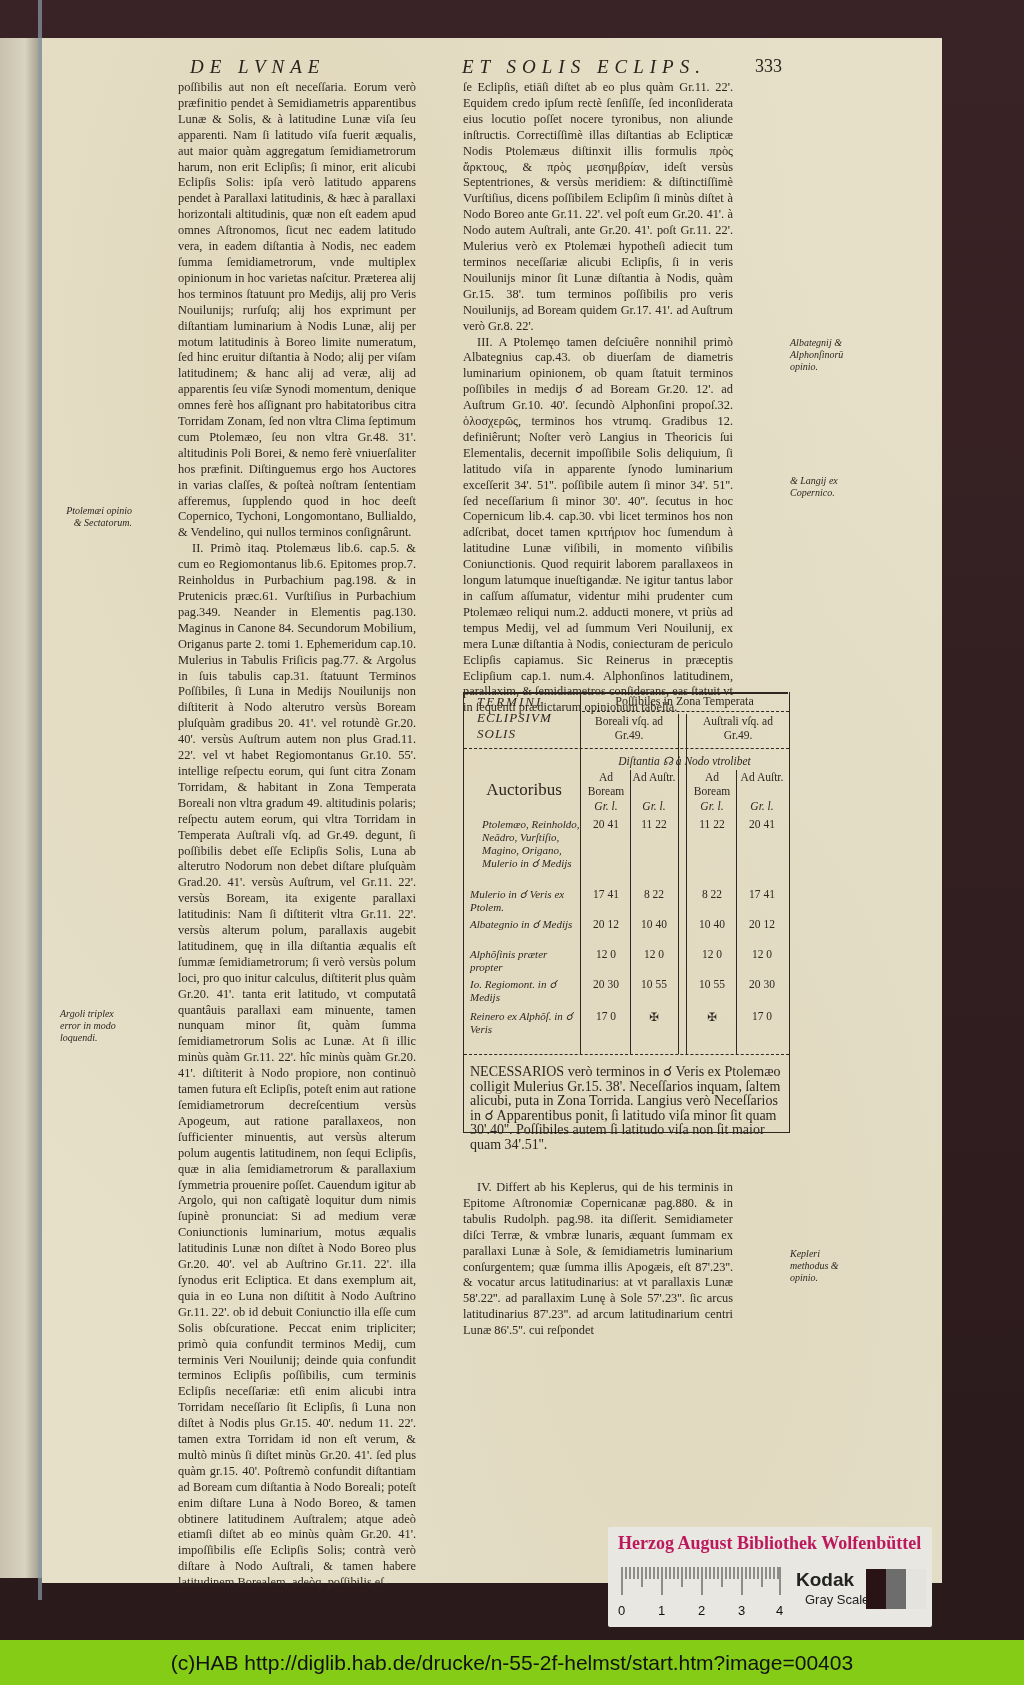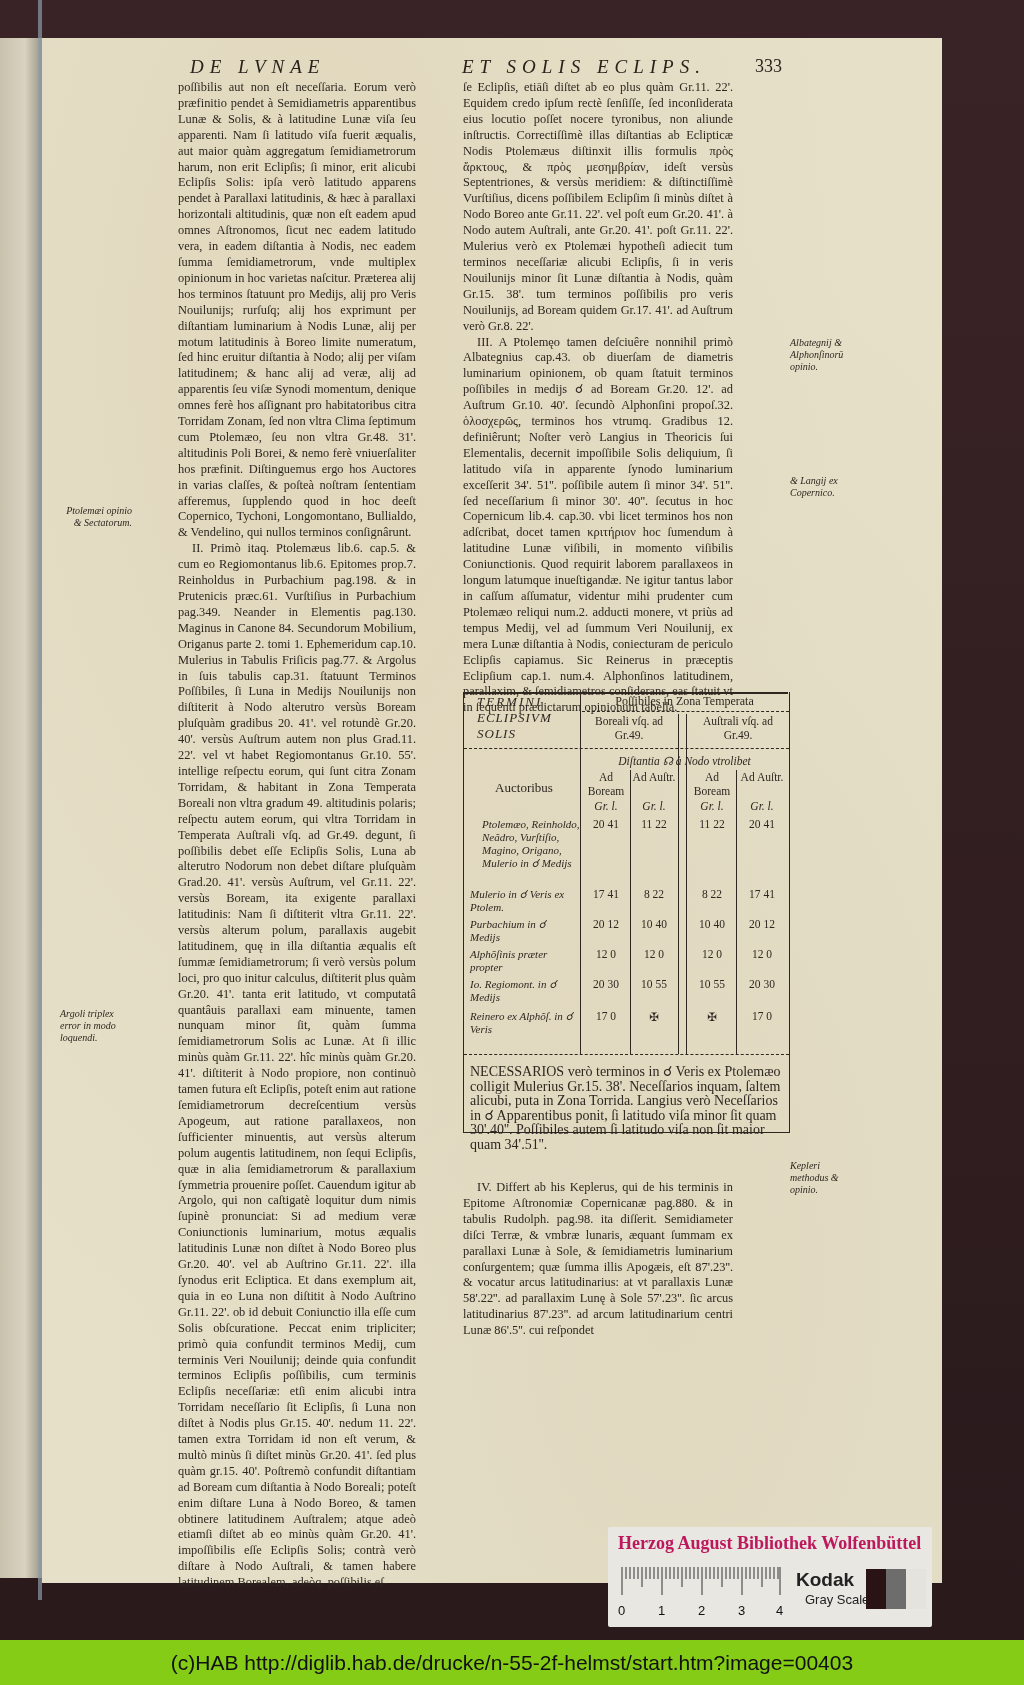--- a/index.html
+++ b/index.html
@@ -58,38 +58,38 @@
 
 <div class="col right">
   <p>ſe Eclipſis, etiāſi diſtet ab eo plus quàm Gr.11. 22'. Equidem credo ipſum rectè ſenſiſſe, ſed inconſiderata eius locutio poſſet nocere tyronibus, non aliunde inſtructis. Correctiſſimè illas diſtantias ab Eclipticæ Nodis Ptolemæus diſtinxit illis formulis πρὸς ἄρκτους, &amp; πρὸς μεσημβρίαν, ideſt versùs Septentriones, &amp; versùs meridiem: &amp; diſtinctiſſimè Vurſtiſius, dicens poſſibilem Eclipſim ſi minùs diſtet à Nodo Boreo ante Gr.11. 22'. vel poſt eum Gr.20. 41'. à Nodo autem Auſtrali, ante Gr.20. 41'. poſt Gr.11. 22'. Mulerius verò ex Ptolemæi hypotheſi adiecit tum terminos neceſſariæ alicubi Eclipſis, ſi in veris Nouilunijs minor ſit Lunæ diſtantia à Nodis, quàm Gr.15. 38'. tum terminos poſſibilis pro veris Nouilunijs, ad Boream quidem Gr.17. 41'. ad Auſtrum verò Gr.8. 22'.</p>
   <p style="text-indent:14px">III. A Ptolemęo tamen deſciuêre nonnihil primò Albategnius cap.43. ob diuerſam de diametris luminarium opinionem, ob quam ſtatuit terminos poſſibiles in medijs ☌ ad Boream Gr.20. 12'. ad Auſtrum Gr.10. 40'. ſecundò Alphonſini propoſ.32. ὁλοσχερῶς, terminos hos vtrumq. Gradibus 12. definiêrunt; Noſter verò Langius in Theoricis ſui Elementalis, decernit impoſſibile Solis deliquium, ſi latitudo viſa in apparente ſynodo luminarium exceſſerit 34'. 51''. poſſibile autem ſi minor 34'. 51''. ſed neceſſarium ſi minor 30'. 40''. ſecutus in hoc Copernicum lib.4. cap.30. vbi licet terminos hos non adſcribat, docet tamen κριτήριον hoc ſumendum à latitudine Lunæ viſibili, in momento viſibilis Coniunctionis. Quod requirit laborem parallaxeos in longum latumque inueſtigandæ. Ne igitur tantus labor in caſſum aſſumatur, videntur mihi prudenter cum Ptolemæo reliqui num.2. adducti monere, vt priùs ad tempus Medij, vel ad ſummum Veri Nouilunij, ex mera Lunæ diſtantia à Nodis, coniecturam de periculo Eclipſis capiamus. Sic Reinerus in præceptis Eclipſium cap.1. num.4. Alphonſinos latitudinem, parallaxim, &amp; ſemidiametros conſiderans, eas ſtatuit vt in ſequenti prædictarum opinionum tabella.</p>
 </div>
 
 <div class="marg" style="left:60px;top:505px;width:72px;text-align:right;">Ptolemæi opinio &amp; Sectatorum.</div>
 <div class="marg" style="left:60px;top:1008px;width:72px;">Argoli triplex error in modo loquendi.</div>
 <div class="marg" style="left:790px;top:337px;width:58px;">Albategnij &amp; Alphonſinorū opinio.</div>
 <div class="marg" style="left:790px;top:475px;width:58px;">&amp; Langij ex Copernico.</div>
-<div class="marg" style="left:790px;top:1160px;width:52px;">Kepleri methodus &amp; opinio.</div>
+<div class="marg" style="left:790px;top:1248px;width:52px;">Kepleri methodus &amp; opinio.</div>
 
 <div class="tb-topline"></div>
 <div class="table">
 
   <div class="tcell it" style="left:6px;top:2px;width:108px;font-size:13px;line-height:16px;letter-spacing:2px;margin-left:7px;">
     <div>TERMINI</div>
     <div style="letter-spacing:1px">ECLIPSIVM</div>
     <div style="letter-spacing:1px">SOLIS</div>
   </div>
   <div class="vline" style="left:116px;top:0;height:362px;"></div>
   <div class="tcell" style="left:118px;top:2px;width:205px;text-align:center;font-size:12px;">Poſſibiles in Zona Temperata</div>
   <div class="hline dashed" style="left:118px;top:19px;width:207px;"></div>
   <div class="tcell" style="left:120px;top:22px;width:90px;text-align:center;line-height:14px;">Boreali vſq. ad Gr.49.</div>
   <div class="tcell" style="left:225px;top:22px;width:98px;text-align:center;line-height:14px;">Auſtrali vſq. ad Gr.49.</div>
   <div class="hline dashed" style="left:0;top:56px;width:325px;"></div>
   <div class="tcell it" style="left:118px;top:62px;width:205px;text-align:center;">Diſtantia ☊ à Nodo vtrolibet</div>
-  <div class="tcell" style="left:6px;top:88px;width:108px;text-align:center;font-size:13px;">Auctoribus</div>
+  <div class="tcell" style="left:6px;top:88px;width:108px;text-align:center;font-size:17px;">Auctoribus</div>
 
   <div class="tcell" style="left:120px;top:78px;width:44px;text-align:center;line-height:14px;">Ad Boream</div>
   <div class="tcell" style="left:168px;top:78px;width:44px;text-align:center;line-height:14px;">Ad Auſtr.</div>
   <div class="tcell" style="left:226px;top:78px;width:44px;text-align:center;line-height:14px;">Ad Boream</div>
   <div class="tcell" style="left:276px;top:78px;width:44px;text-align:center;line-height:14px;">Ad Auſtr.</div>
   <div class="tcell it" style="left:120px;top:108px;width:44px;text-align:center;">Gr. l.</div>
   <div class="tcell it" style="left:168px;top:108px;width:44px;text-align:center;">Gr. l.</div>
   <div class="tcell it" style="left:226px;top:108px;width:44px;text-align:center;">Gr. l.</div>
   <div class="tcell it" style="left:276px;top:108px;width:44px;text-align:center;">Gr. l.</div>
 
@@ -103,21 +103,21 @@
   <div class="num" style="left:168px;top:126px;">11 22</div>
   <div class="num" style="left:226px;top:126px;">11 22</div>
   <div class="num" style="left:276px;top:126px;">20 41</div>
 
   <div class="row-label it" style="top:196px;">Mulerio in ☌ Veris ex Ptolem.</div>
   <div class="num" style="left:120px;top:196px;">17 41</div>
   <div class="num" style="left:168px;top:196px;">8 22</div>
   <div class="num" style="left:226px;top:196px;">8 22</div>
   <div class="num" style="left:276px;top:196px;">17 41</div>
 
-  <div class="row-label it" style="top:226px;">Purbachium in ☌ Medijs</div>
+  <div class="row-label it" style="top:226px;">Albategnio in ☌ Medijs</div>
   <div class="num" style="left:120px;top:226px;">20 12</div>
   <div class="num" style="left:168px;top:226px;">10 40</div>
   <div class="num" style="left:226px;top:226px;">10 40</div>
   <div class="num" style="left:276px;top:226px;">20 12</div>
 
   <div class="row-label it" style="top:256px;">Alphõſinis præter propter</div>
   <div class="num" style="left:120px;top:256px;">12 0</div>
   <div class="num" style="left:168px;top:256px;">12 0</div>
   <div class="num" style="left:226px;top:256px;">12 0</div>
   <div class="num" style="left:276px;top:256px;">12 0</div>

